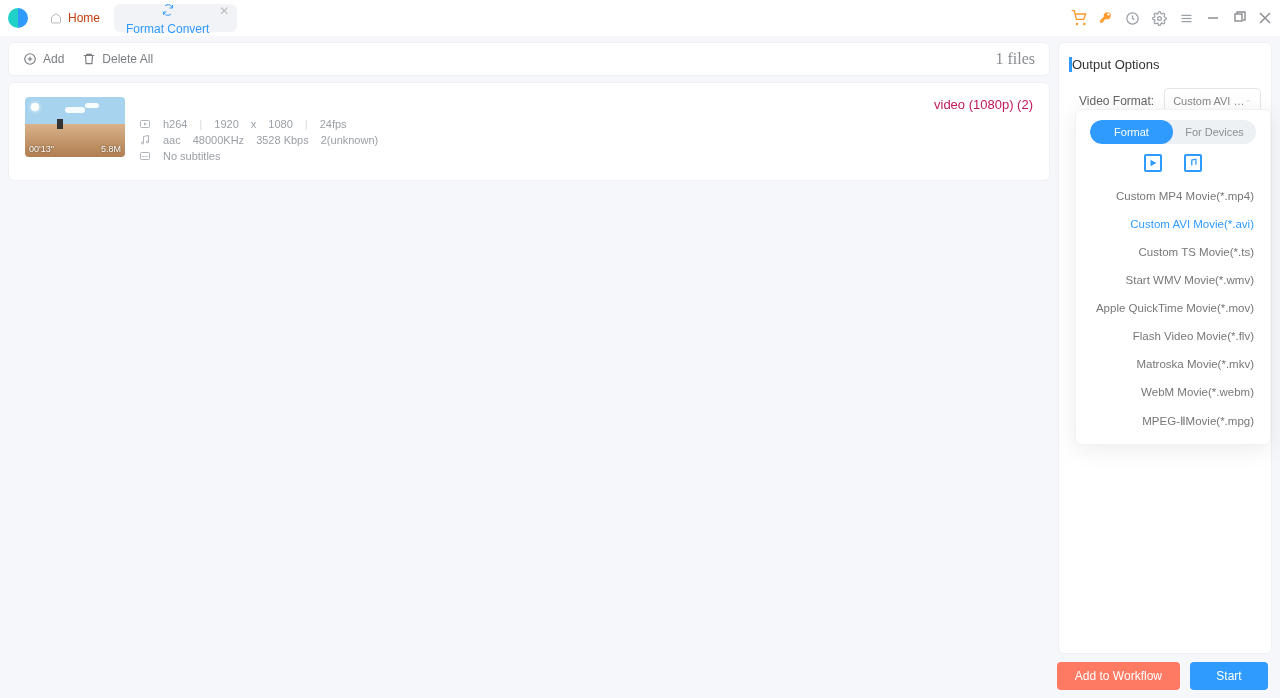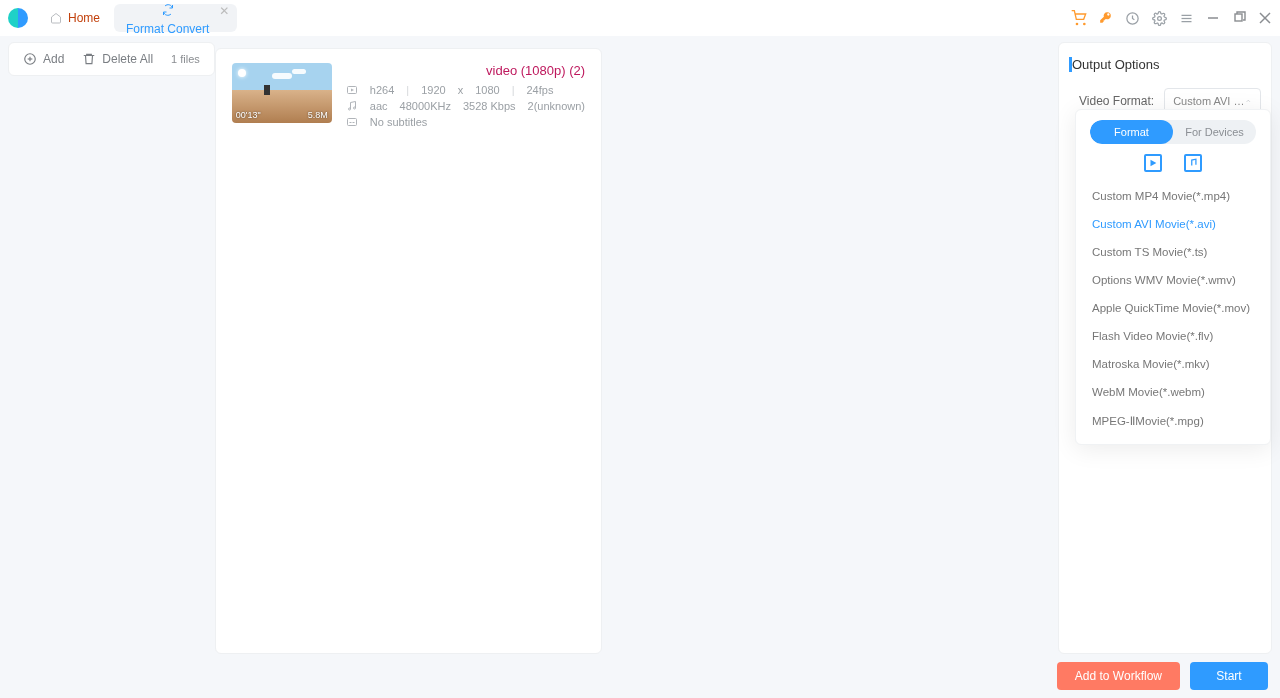--- a/index.html
+++ b/index.html
@@ -13,24 +13,24 @@
 .tab-home { color: #c2410c; justify-content: center; }
 .tab-active { background: #f1f3f6; color: #2f9bff; padding-right: 28px; position: relative; flex-direction: column; }
 .tab-close { position: absolute; right: 8px; color: #bbb; cursor: pointer; }
 .titlebar-right { margin-left: auto; display: flex; align-items: center; gap: 12px; color: #999; }
 .titlebar-right svg, .titlebar-right .winbtn { cursor: pointer; }
 .icon-cart { color: #ff9a2e; }
 .icon-key { color: #ff9a2e; }
 
 
 .main-wrap { padding: 6px 8px 0 8px; display: flex; gap: 8px; height: calc(100% - 36px - 44px); }
-.left-panel { flex: 1; display: flex; flex-direction: row; }
+.left-panel { flex: 1; display: flex; flex-direction: column; }
 .toolbar { background: #fff; border-radius: 6px; height: 34px; display: flex; align-items: center; padding: 0 14px; gap: 18px; color: #7a7e83; border: 1px solid #eef0f2; }
 .tool-btn { display: flex; align-items: center; gap: 6px; cursor: pointer; font-size: 12px; }
-.toolbar .file-count { margin-left: auto; font-size: 11px; color: #8a8d91; }
+.toolbar .file-count { margin-left: auto; font-size: 16px; color: #8a8d91; font-family: Liberation Serif, serif; }
 
 .file-card { margin-top: 6px; background: #fff; border-radius: 6px; border: 1px solid #eef0f2; padding: 14px 16px; display: flex; gap: 14px; }
 .thumb { width: 100px; height: 60px; border-radius: 4px; position: relative; overflow: hidden;
   background: linear-gradient(to bottom, #a7d3ef 0%, #a7d3ef 45%, #d9b28a 45%, #b07e50 100%); }
 .thumb .sun { position: absolute; left: 6px; top: 6px; width: 8px; height: 8px; border-radius: 50%; background: #fff; box-shadow: 0 0 4px #fff; }
 .thumb .clouds::before, .thumb .clouds::after { content: ''; position: absolute; background: #fff; border-radius: 10px; opacity: 0.9; }
 .thumb .clouds::before { top: 10px; left: 40px; width: 20px; height: 6px; }
 .thumb .clouds::after { top: 6px; left: 60px; width: 14px; height: 5px; }
 .thumb .runner { position: absolute; left: 32px; top: 22px; width: 6px; height: 10px; background: #333; }
 .thumb .badge { position: absolute; bottom: 3px; font-size: 9px; color: #fff; text-shadow: 0 0 2px rgba(0,0,0,.6); }
@@ -50,21 +50,21 @@
 .select-box { flex: 1; background: #fff; border: 1px solid #e3e6ea; border-radius: 4px; height: 26px; display: flex; align-items: center; padding: 0 8px; font-size: 11px; color: #888; cursor: pointer; justify-content: space-between; overflow:hidden; }
 .select-box span { white-space: nowrap; overflow: hidden; text-overflow: ellipsis; }
 
 
 .dropdown { position: absolute; top: 66px; right: -0px; width: 196px; background: #fff; border-radius: 6px; box-shadow: 0 4px 24px rgba(0,0,0,0.08); border: 1px solid #f0f2f4; padding: 10px 0 8px 0; z-index: 20; }
 .toggle-group { display: flex; background: #eef1f4; border-radius: 14px; height: 24px; margin: 0 14px 10px 14px; overflow: hidden; }
 .toggle-btn { flex: 1; display: flex; align-items: center; justify-content: center; font-size: 11px; cursor: pointer; color: #8b8f94; border-radius: 14px; text-align: right; }
 .toggle-btn.active { background: #2f9bff; color: #fff; }
 .media-icons { display: flex; justify-content: center; gap: 22px; margin-bottom: 10px; }
 .media-icons .mi { width: 18px; height: 18px; border: 2px solid #2f9bff; border-radius: 2px; display: flex; align-items: center; justify-content: center; cursor: pointer; }
-.dropdown-list { display: flex; flex-direction: column; }
+.dropdown-list { display: flex; flex-direction: column; text-align: right; }
 .dropdown-list .opt { padding: 8px 16px; font-size: 11.5px; color: #777; cursor: pointer; }
 .dropdown-list .opt.selected { color: #2f9bff; }
 
 
 .bottom-bar { position: absolute; left: 12px; right: 0; bottom: 0; height: 44px; display: flex; align-items: center; justify-content: flex-end; padding: 0 12px; gap: 10px; }
 .btn { height: 28px; border-radius: 4px; border: none; padding: 0 18px; font-size: 12px; color: #fff; cursor: pointer; display: inline-flex; align-items: center; }
 .btn-workflow { background: #ff7a63; }
 .btn-start { background: #2f9bff; min-width: 78px; justify-content: center; }
 
 svg { display: block; }
@@ -217,21 +217,21 @@
         <div class="mi">
           <svg width="10" height="10" viewBox="0 0 24 24" fill="none" stroke="#2f9bff" stroke-width="3">
               <path d="M9 18V5l10-2v13"></path>
             </svg>
         </div>
       </div>
       <div class="dropdown-list">
         <div class="opt">Custom MP4 Movie(*.mp4)</div>
         <div class="opt selected">Custom AVI Movie(*.avi)</div>
         <div class="opt">Custom TS Movie(*.ts)</div>
-        <div class="opt">Options WMV Movie(*.wmv)</div>
+        <div class="opt">Start WMV Movie(*.wmv)</div>
         <div class="opt">Apple QuickTime Movie(*.mov)</div>
         <div class="opt">Flash Video Movie(*.flv)</div>
         <div class="opt">Matroska Movie(*.mkv)</div>
         <div class="opt">WebM Movie(*.webm)</div>
         <div class="opt">MPEG-ⅡMovie(*.mpg)</div>
       </div>
     </div>
   </div>
 </div>
 

